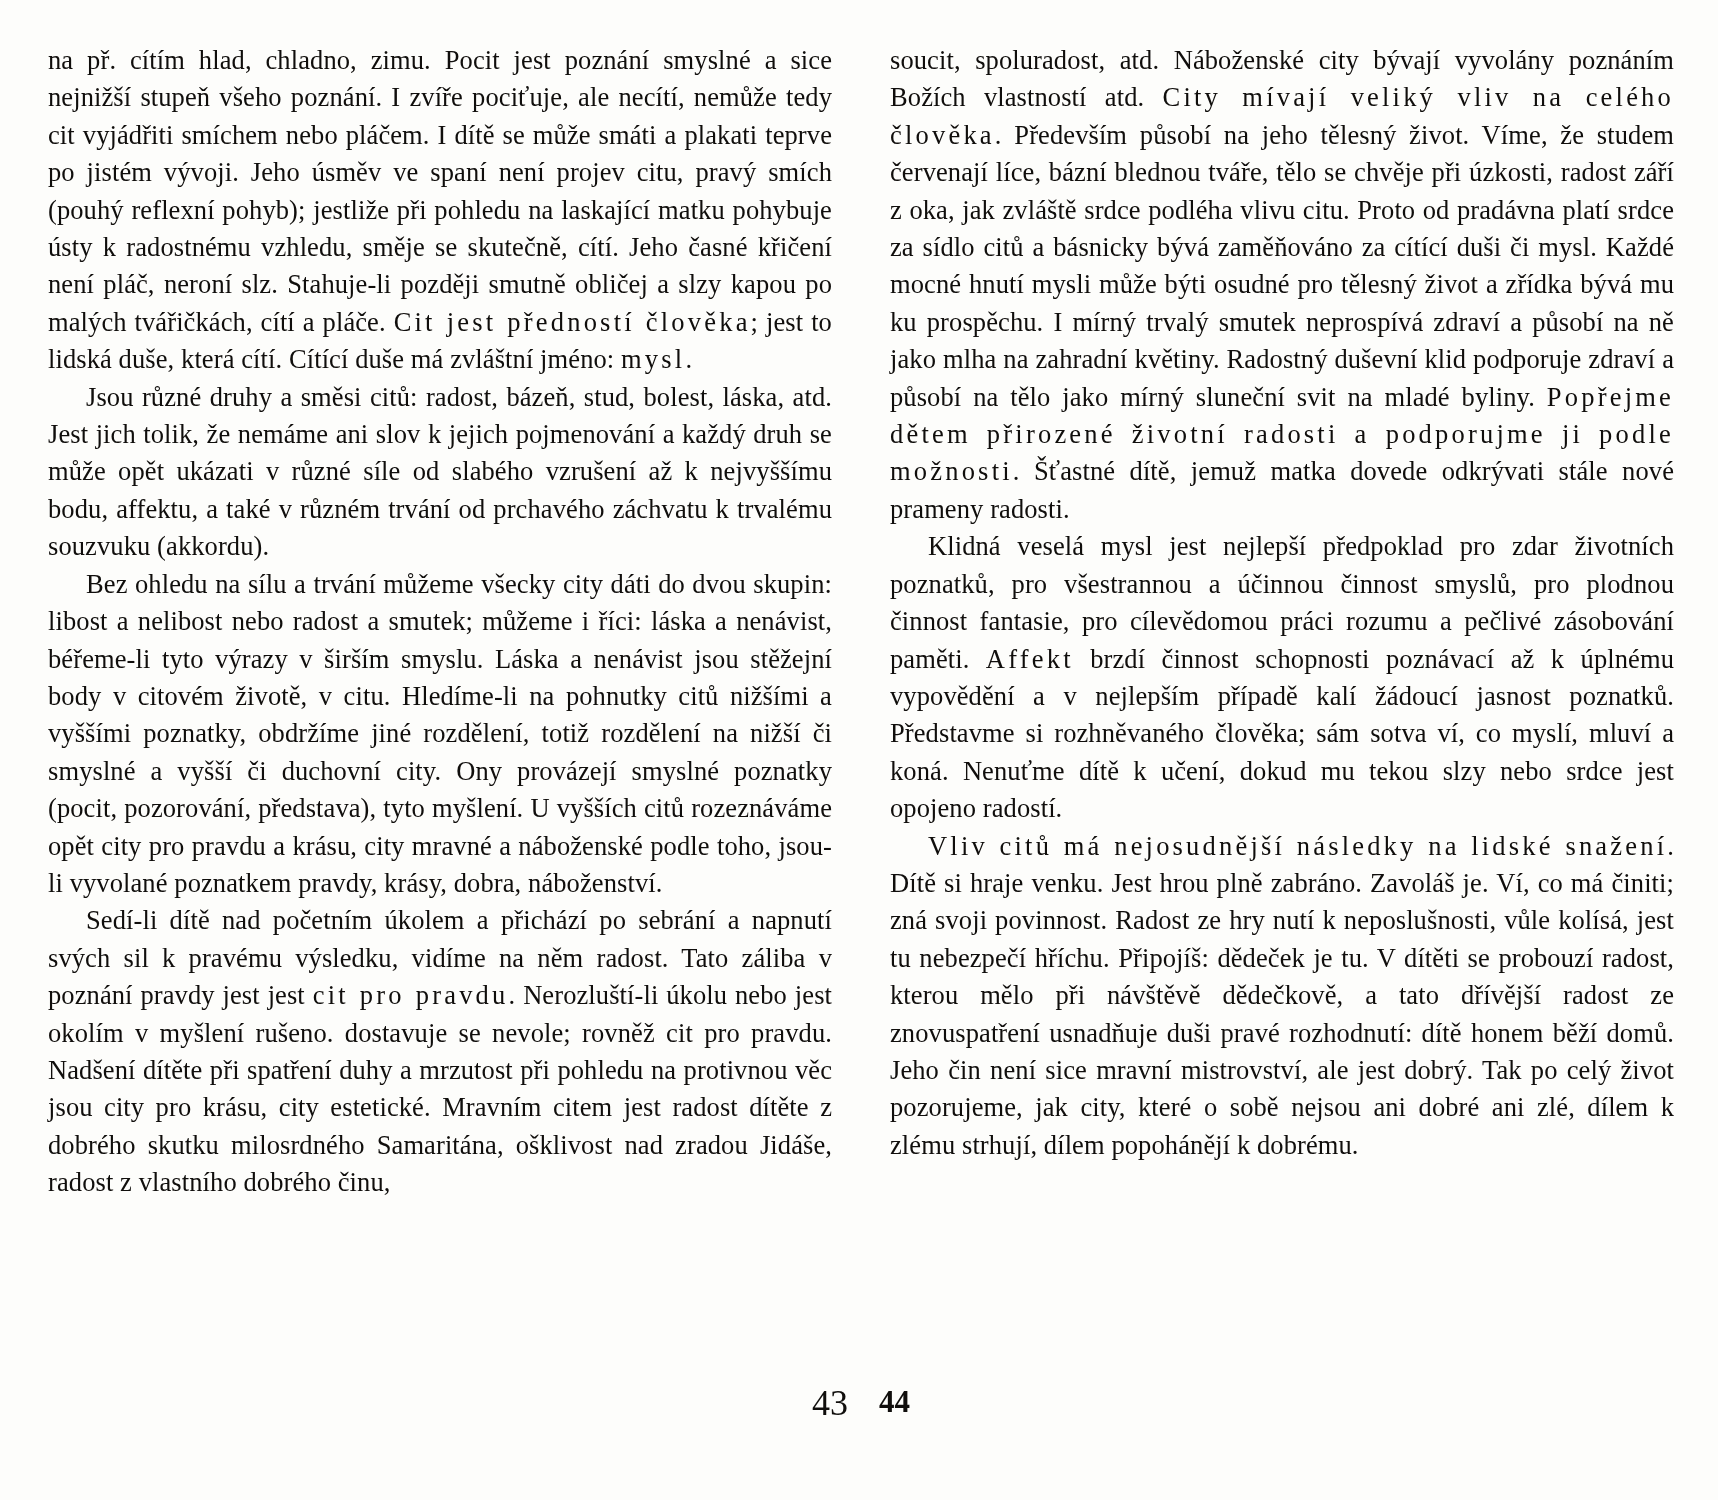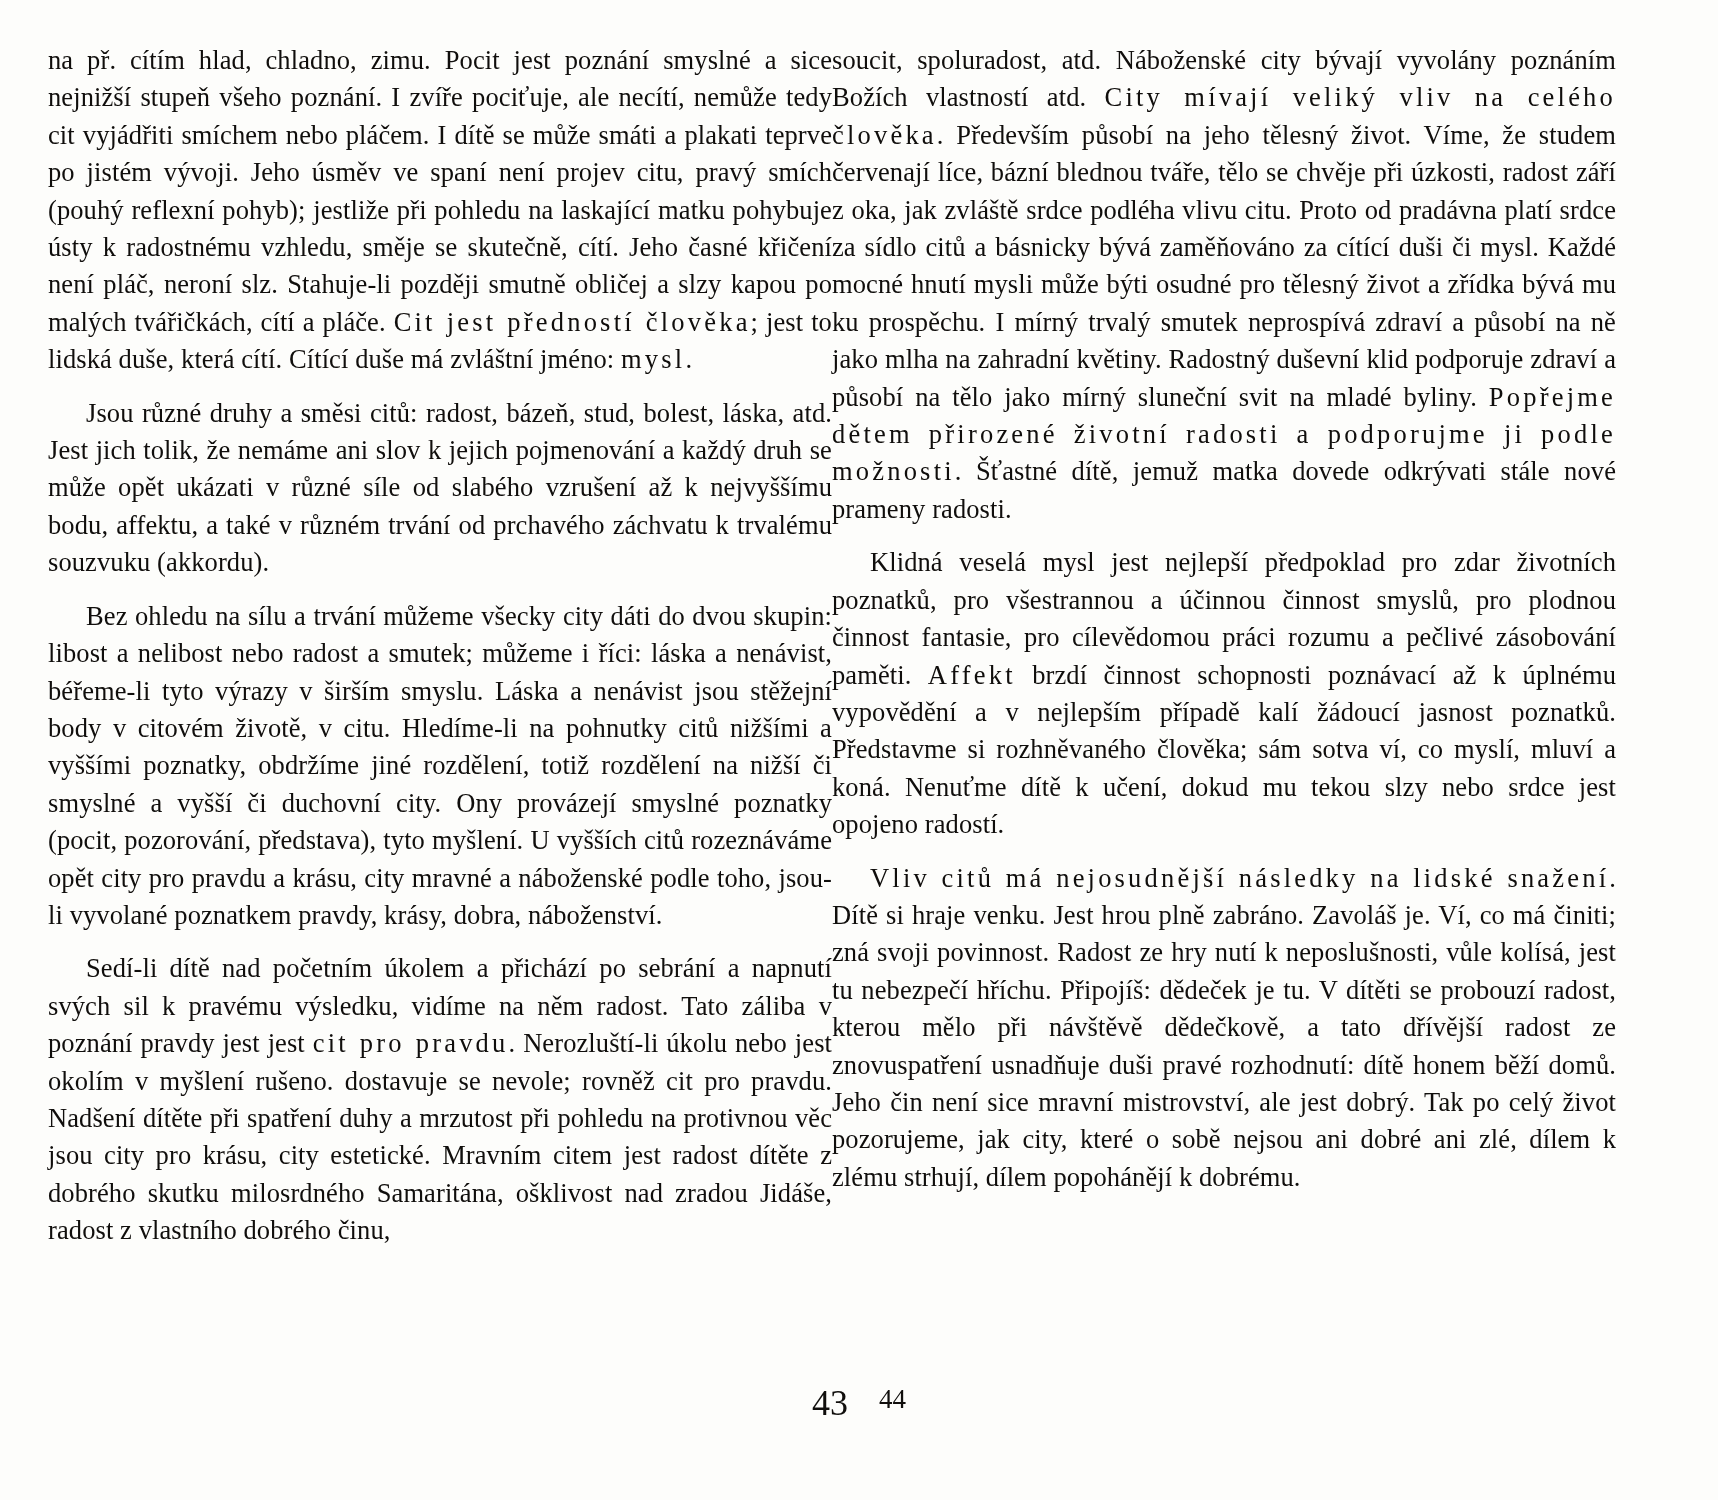--- a/index.html
+++ b/index.html
@@ -22,39 +22,40 @@
     height: 1500px;
     background: #fdfdfb;
   }
   .columns {
     position: absolute;
     top: 42px;
     left: 48px;
     width: 1626px;
     display: flex;
     flex-direction: row;
+    gap: 58px;
   }
   .col {
     width: 784px;
   }
   .col p {
     margin: 0;
     text-align: justify;
     text-justify: inter-word;
     font-size: 26.5px;
     line-height: 37.4px;
     letter-spacing: 0.1px;
     text-indent: 0;
     hyphens: manual;
   }
   .col p.indent {
     text-indent: 38px;
   }
   .col p + p {
-    margin-top: 16px;
+    margin-top: 0;
   }
   .spaced {
     letter-spacing: 3.2px;
   }
   .footer {
     position: absolute;
     top: 1382px;
     left: 0;
     width: 1718px;
     height: 40px;
@@ -63,22 +64,22 @@
     position: absolute;
     left: 812px;
     top: 0;
     font-size: 36px;
     font-family: Liberation Serif, serif;
   }
   .folio-right {
     position: absolute;
     left: 879px;
     top: 2px;
-    font-size: 27px;
-    font-weight: normal;
+    font-size: 31px;
+    font-weight: bold;
     font-family: "Liberation Serif", serif;
   }
 </style>
 </head>
 <body>
 
 <div class="page">
 
   <div class="columns">
     <div class="col" id="left-col">

